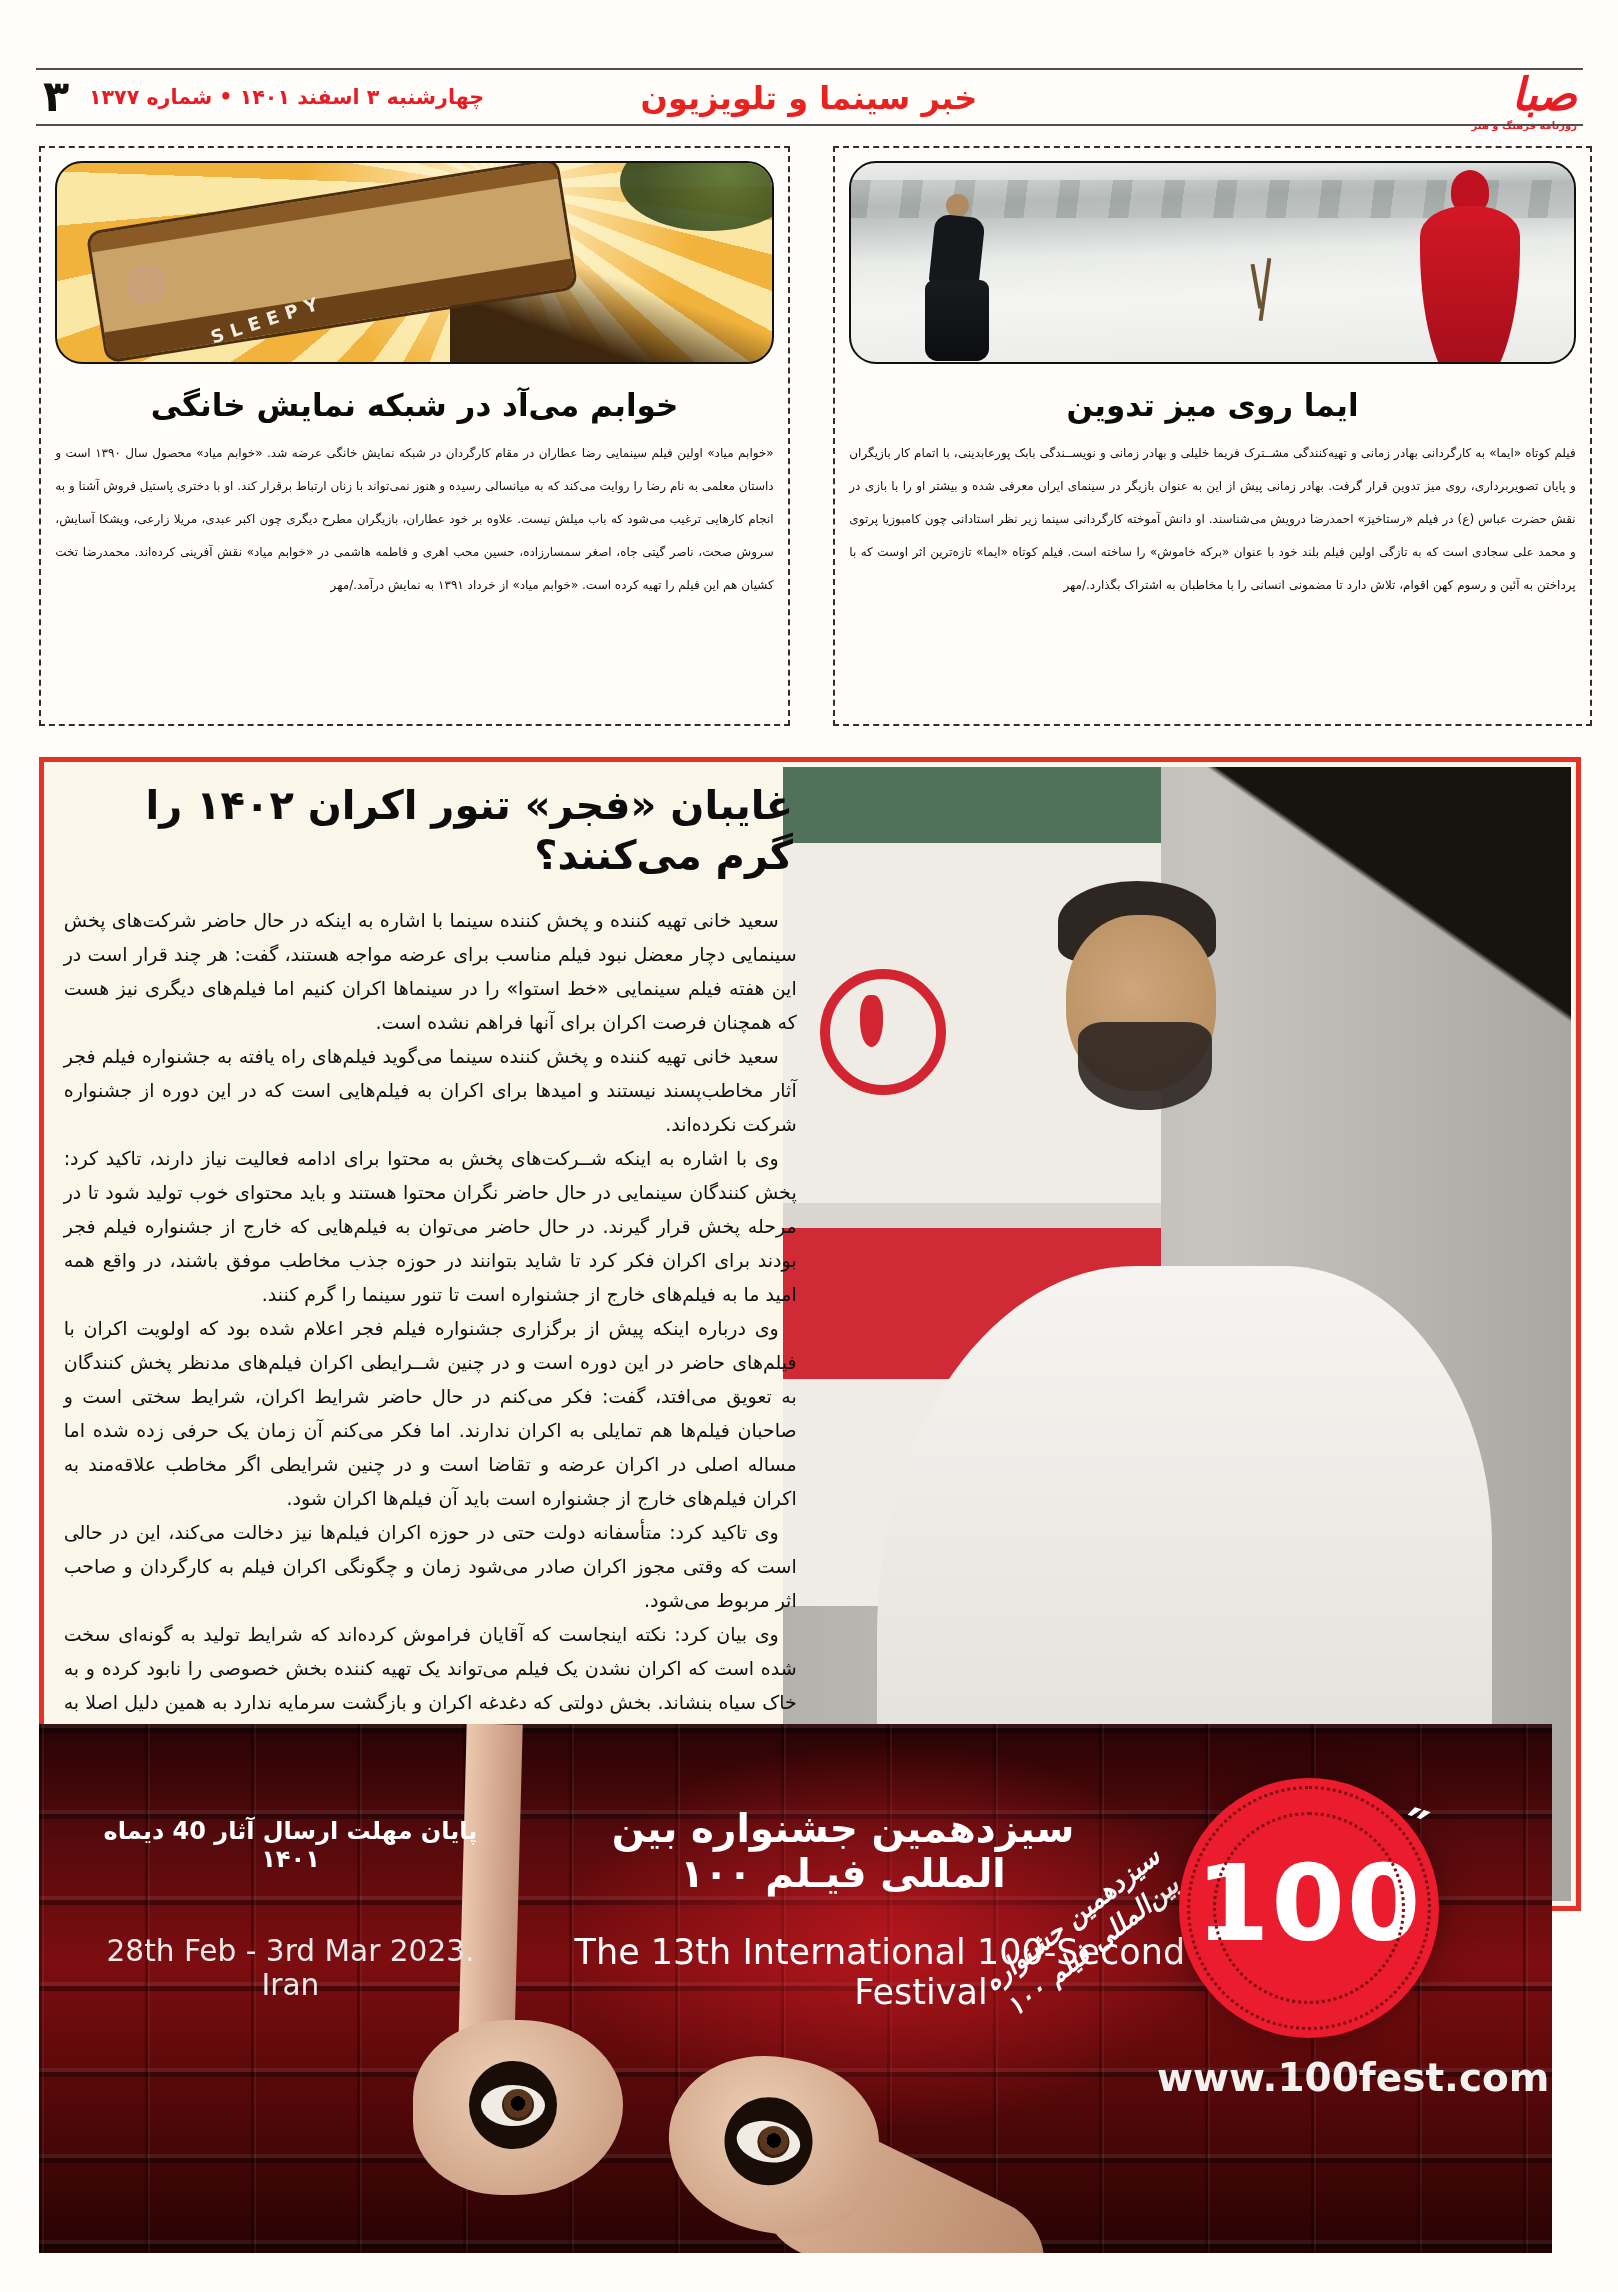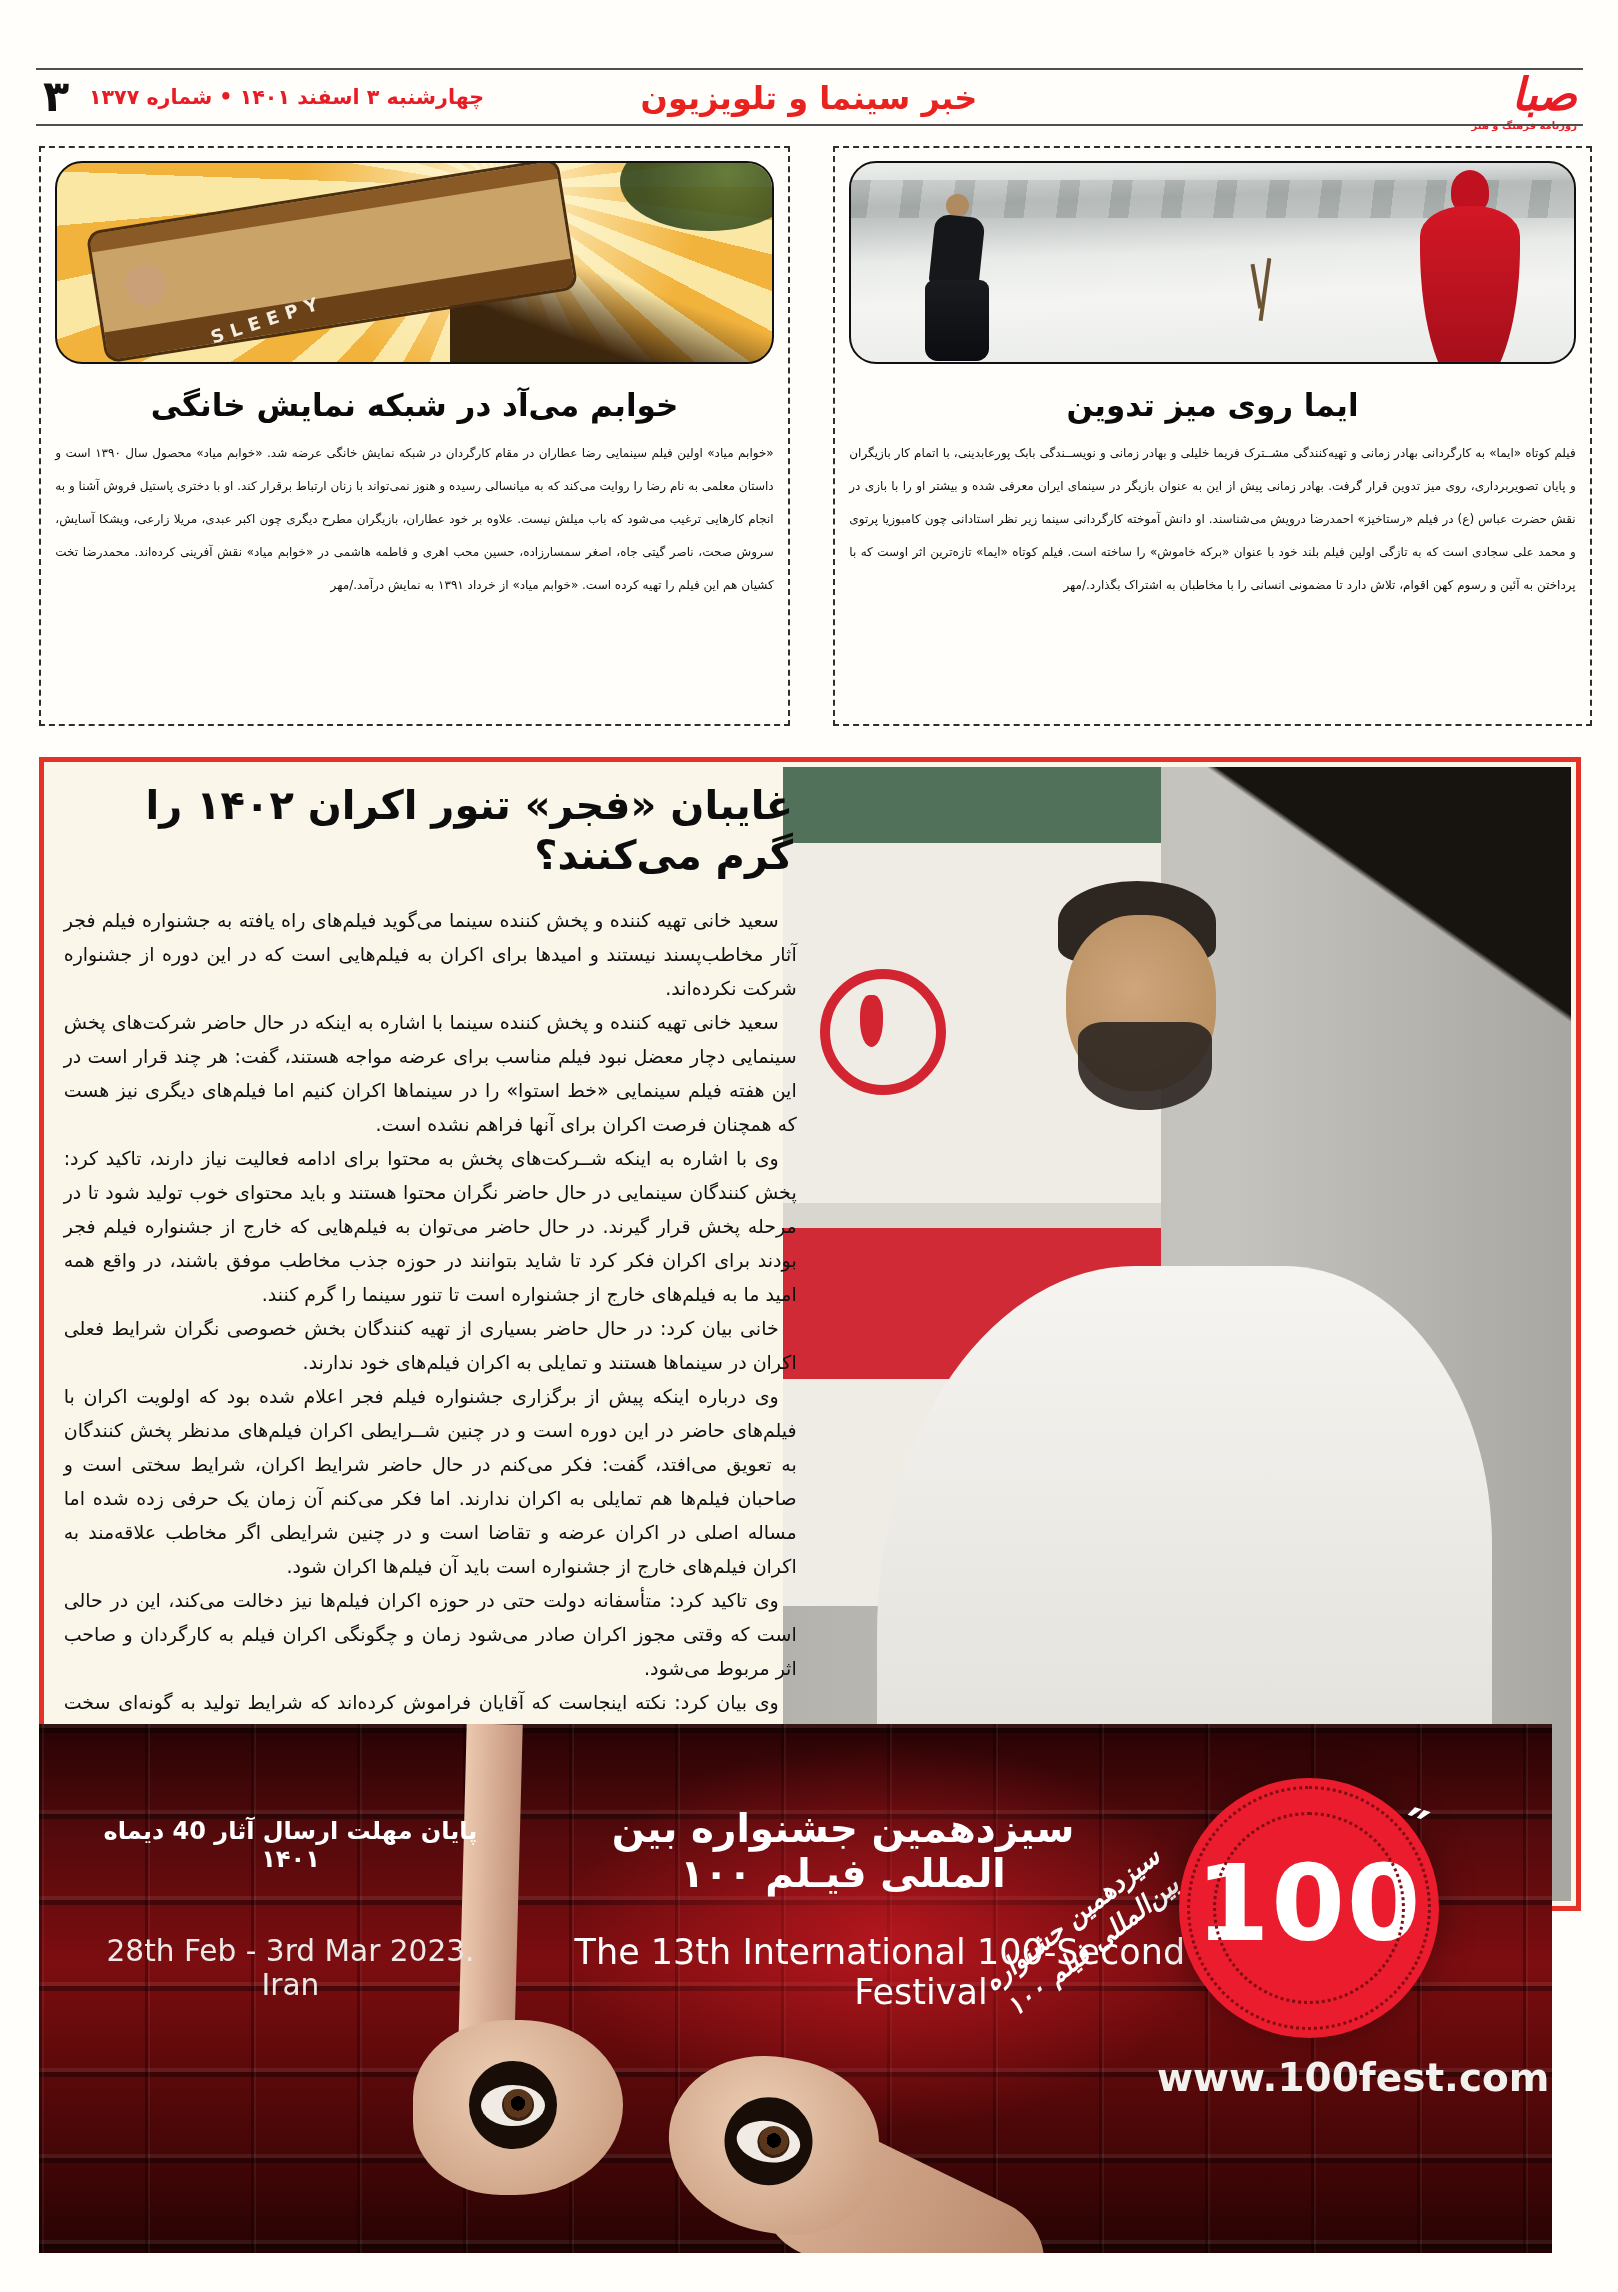--- a/index.html
+++ b/index.html
@@ -187,24 +187,23 @@
       </div>
       <div class="fp-shirt"></div>
       <div class="fp-hair"></div>
       <div class="fp-head"></div>
       <div class="fp-beard"></div>
       <div class="fp-hand"></div>
     </div>
     <div class="feature-textcol">
       <div class="feature-title">غایبان «فجر» تنور اکران ۱۴۰۲ را گرم می‌کنند؟</div>
       <div class="feature-paras">
+        <p>سعید خانی تهیه کننده و پخش کننده سینما با اشاره به اینکه در حال حاضر شرکت‌های پخش سینمایی دچار معضل نبود فیلم مناسب برای عرضه مواجه هستند، گفت: هر چند قرار است در این هفته فیلم سینمایی «خط استوا» را در سینماها اکران کنیم اما فیلم‌های دیگری نیز هست که همچنان فرصت اکران برای آنها فراهم نشده است.</p>
         <p>سعید خانی تهیه کننده و پخش کننده سینما می‌گوید فیلم‌های راه یافته به جشنواره فیلم فجر آثار مخاطب‌پسند نیستند و امیدها برای اکران به فیلم‌هایی است که در این دوره از جشنواره شرکت نکرده‌اند.</p>
-        <p>سعید خانی تهیه کننده و پخش کننده سینما با اشاره به اینکه در حال حاضر شرکت‌های پخش سینمایی دچار معضل نبود فیلم مناسب برای عرضه مواجه هستند، گفت: هر چند قرار است در این هفته فیلم سینمایی «خط استوا» را در سینماها اکران کنیم اما فیلم‌های دیگری نیز هست که همچنان فرصت اکران برای آنها فراهم نشده است.</p>
         <p>وی با اشاره به اینکه شــرکت‌های پخش به محتوا برای ادامه فعالیت نیاز دارند، تاکید کرد: پخش کنندگان سینمایی در حال حاضر نگران محتوا هستند و باید محتوای خوب تولید شود تا در مرحله پخش قرار گیرند. در حال حاضر می‌توان به فیلم‌هایی که خارج از جشنواره فیلم فجر بودند برای اکران فکر کرد تا شاید بتوانند در حوزه جذب مخاطب موفق باشند، در واقع همه امید ما به فیلم‌های خارج از جشنواره است تا تنور سینما را گرم کنند.</p>
-        <p>خانی بیان کرد: در حال حاضر بسیاری از تهیه کنندگان بخش خصوصی نگران شرایط فعلی اکران در سینماها هستند و تمایلی به اکران فیلم‌های خود ندارند.</p>
         <p>وی درباره اینکه پیش از برگزاری جشنواره فیلم فجر اعلام شده بود که اولویت اکران با فیلم‌های حاضر در این دوره است و در چنین شــرایطی اکران فیلم‌های مدنظر پخش کنندگان به تعویق می‌افتد، گفت: فکر می‌کنم در حال حاضر شرایط اکران، شرایط سختی است و صاحبان فیلم‌ها هم تمایلی به اکران ندارند. اما فکر می‌کنم آن زمان یک حرفی زده شده اما مساله اصلی در اکران عرضه و تقاضا است و در چنین شرایطی اگر مخاطب علاقه‌مند به اکران فیلم‌های خارج از جشنواره است باید آن فیلم‌ها اکران شود.</p>
         <p>وی تاکید کرد: متأسفانه دولت حتی در حوزه اکران فیلم‌ها نیز دخالت می‌کند، این در حالی است که وقتی مجوز اکران صادر می‌شود زمان و چگونگی اکران فیلم به کارگردان و صاحب اثر مربوط می‌شود.</p>
         <p>وی بیان کرد: نکته اینجاست که آقایان فراموش کرده‌اند که شرایط تولید به گونه‌ای سخت شده است که اکران نشدن یک فیلم می‌تواند یک تهیه کننده بخش خصوصی را نابود کرده و به خاک سیاه بنشاند. بخش دولتی که دغدغه اکران و بازگشت سرمایه ندارد به همین دلیل اصلا به این مساله فکر نمی‌کند./مهر</p>
       </div>
     </div>
   </div>
 
   <div class="fest">
     <div class="ad-arm-up"></div>
     <div class="ad-hand ad-hand1">

